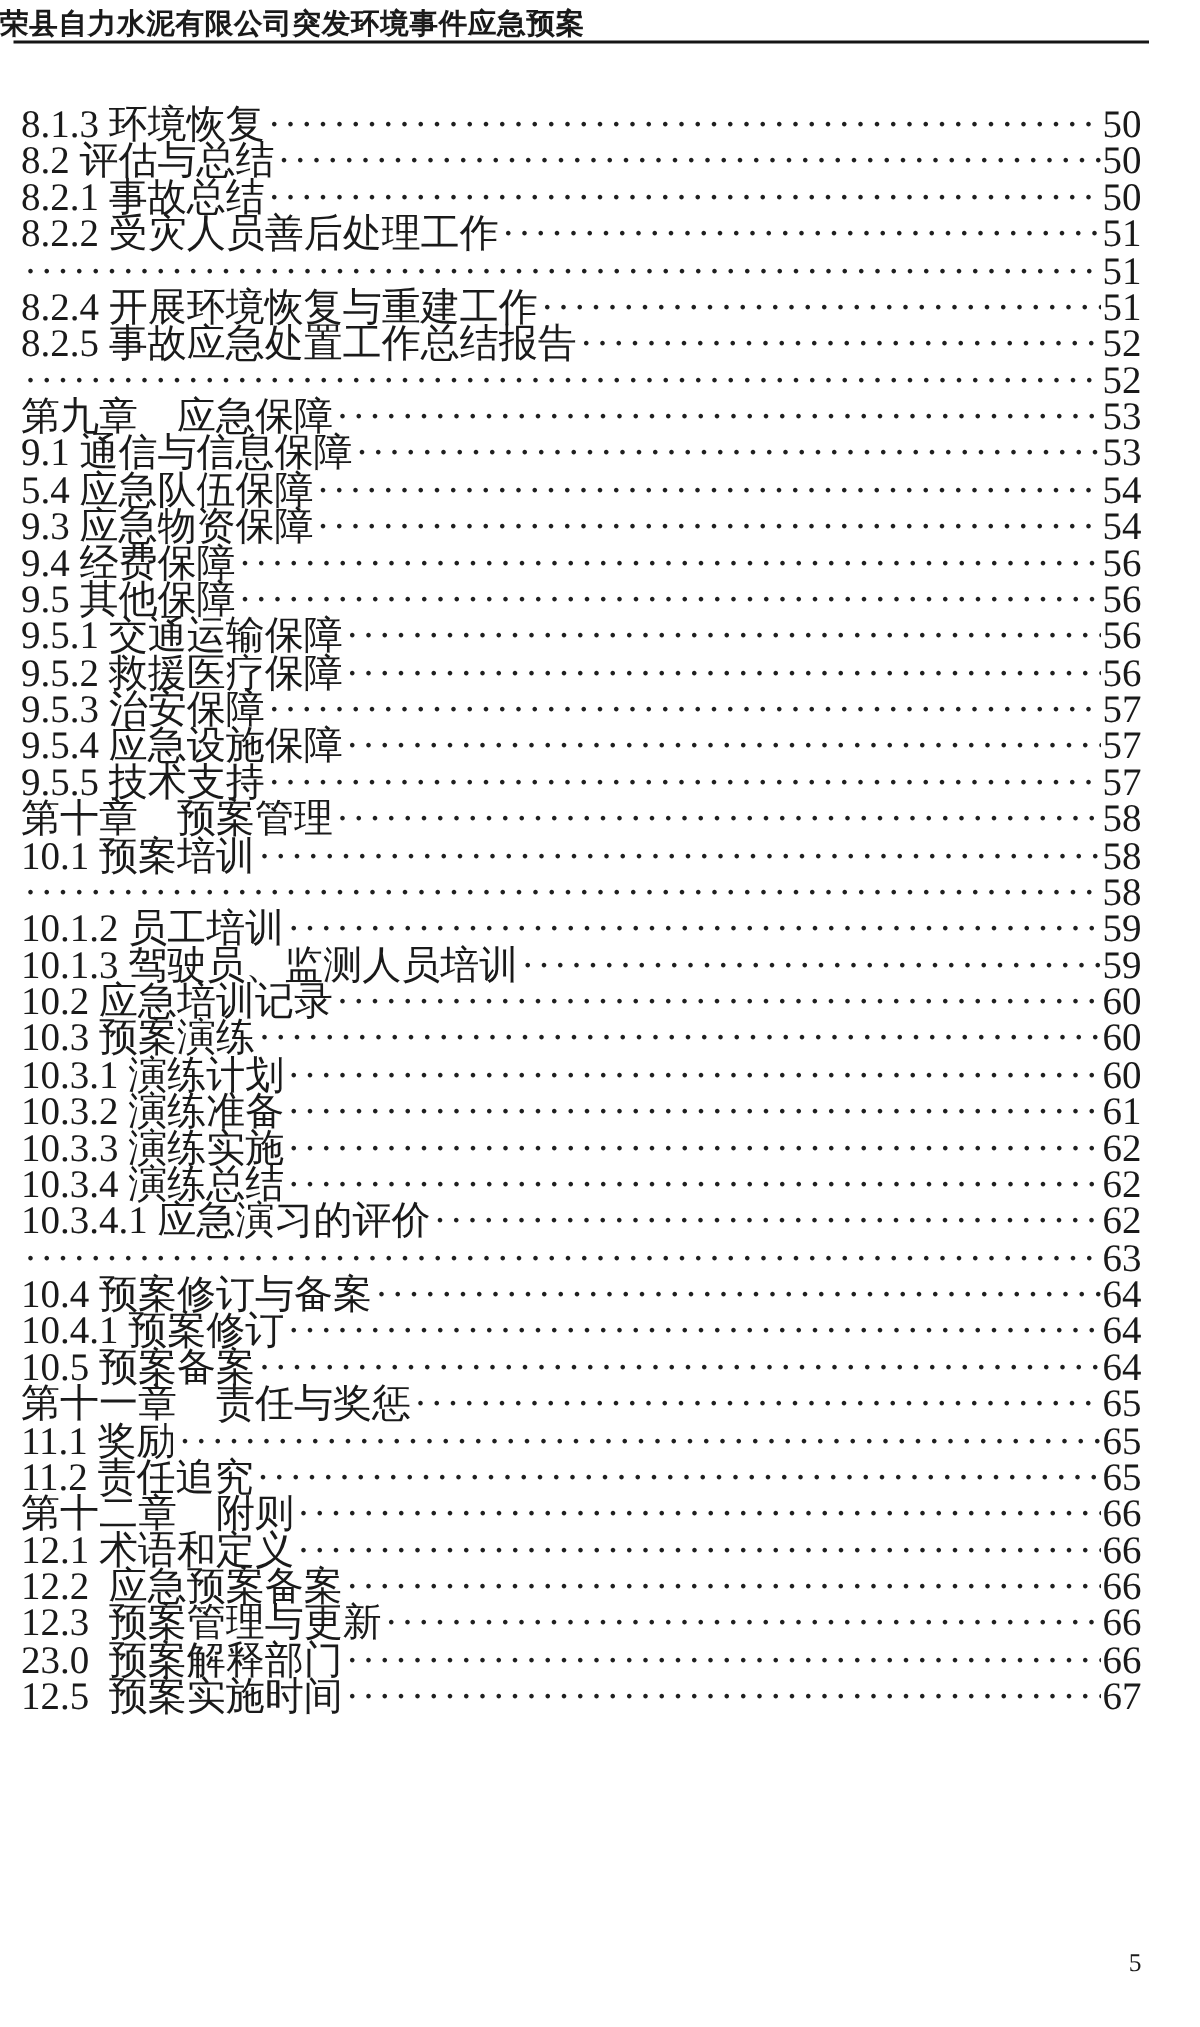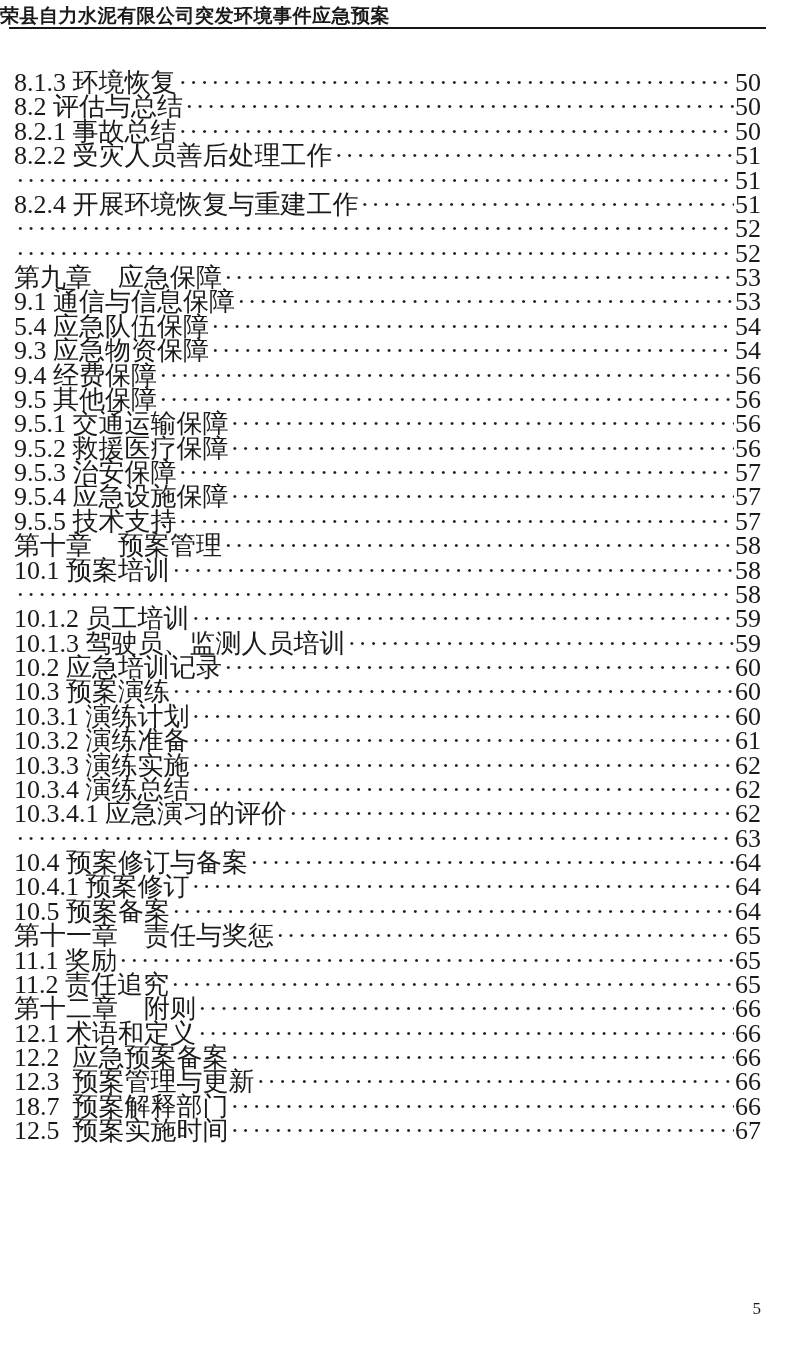--- a/index.html
+++ b/index.html
@@ -112,20 +112,21 @@
     <span class="toc-page">51</span>
   </div>
 
   <div class="toc-row">
     <span class="toc-label">8.2.4 开展环境恢复与重建工作</span>
     <span class="toc-leader">····································································································································································································································································</span>
     <span class="toc-page">51</span>
   </div>
 
   <div class="toc-row">
+    <span class="toc-label">8.2.5 事故应急处置工作总结报告</span>
     <span class="toc-leader">····································································································································································································································································</span>
     <span class="toc-page">52</span>
   </div>
 
   <div class="toc-row">
     <span class="toc-leader">····································································································································································································································································</span>
     <span class="toc-page">52</span>
   </div>
 
   <div class="toc-row">
@@ -324,21 +325,21 @@
     <span class="toc-page">66</span>
   </div>
 
   <div class="toc-row">
     <span class="toc-label">12.3  预案管理与更新</span>
     <span class="toc-leader">····································································································································································································································································</span>
     <span class="toc-page">66</span>
   </div>
 
   <div class="toc-row">
-    <span class="toc-label">18.7  预案解释部门</span>
+    <span class="toc-label">23.0  预案解释部门</span>
     <span class="toc-leader">····································································································································································································································································</span>
     <span class="toc-page">66</span>
   </div>
 
   <div class="toc-row">
     <span class="toc-label">12.5  预案实施时间</span>
     <span class="toc-leader">····································································································································································································································································</span>
     <span class="toc-page">67</span>
   </div>
 </div>

